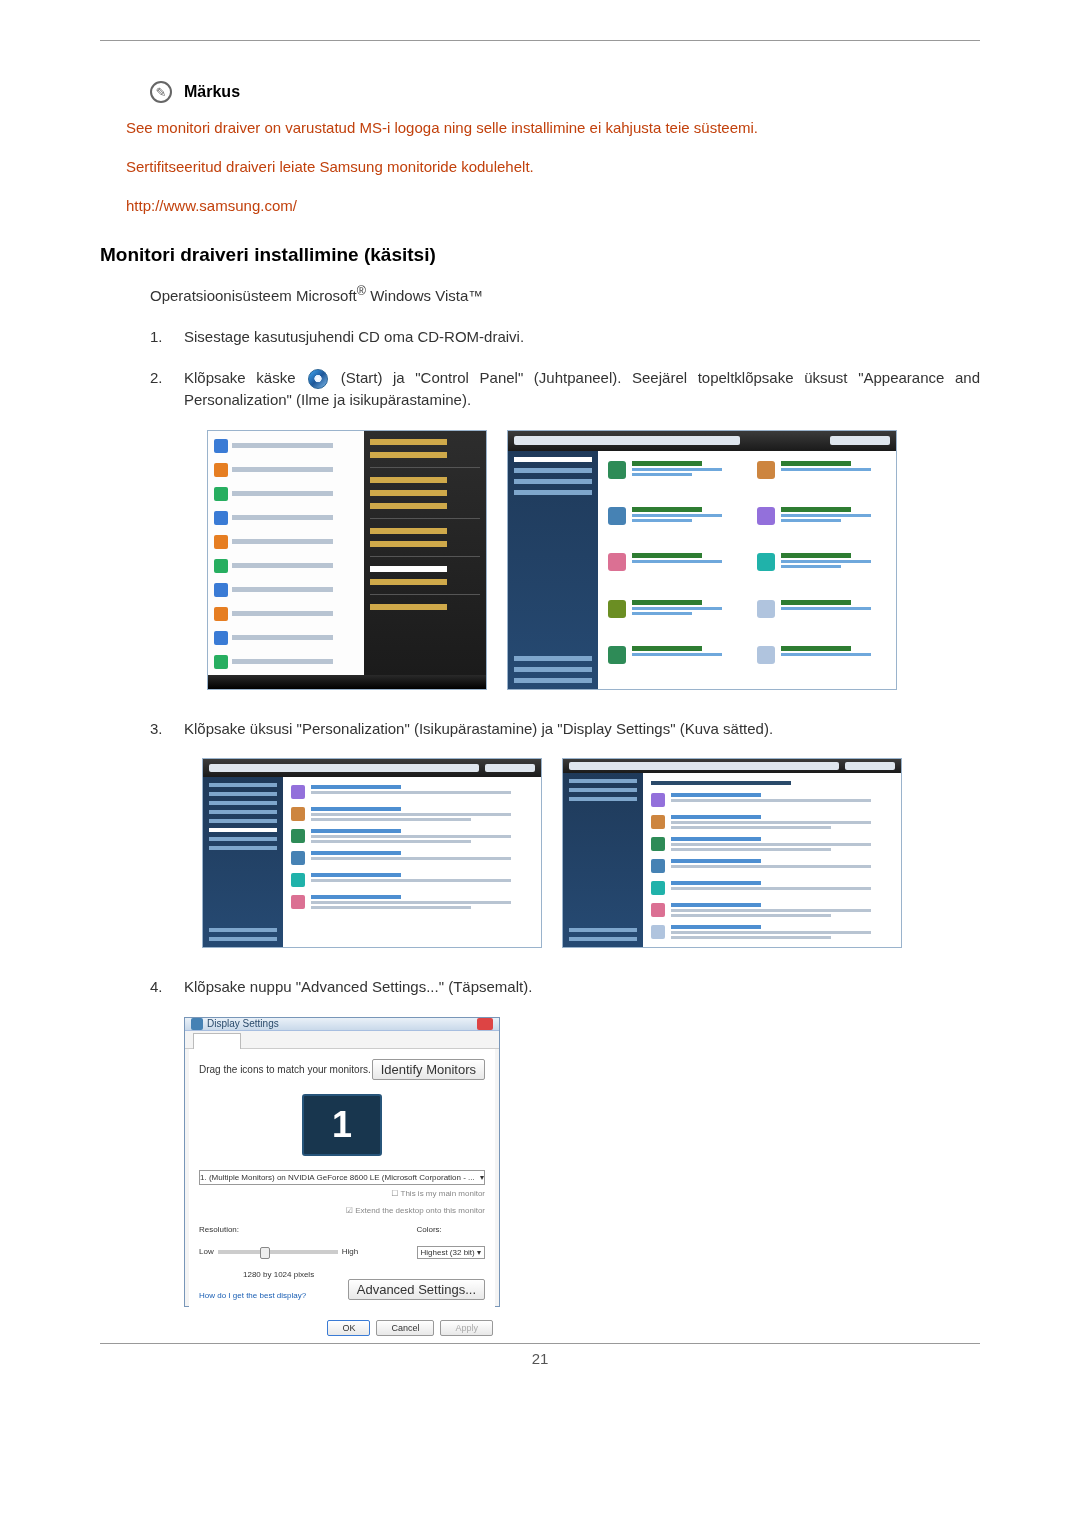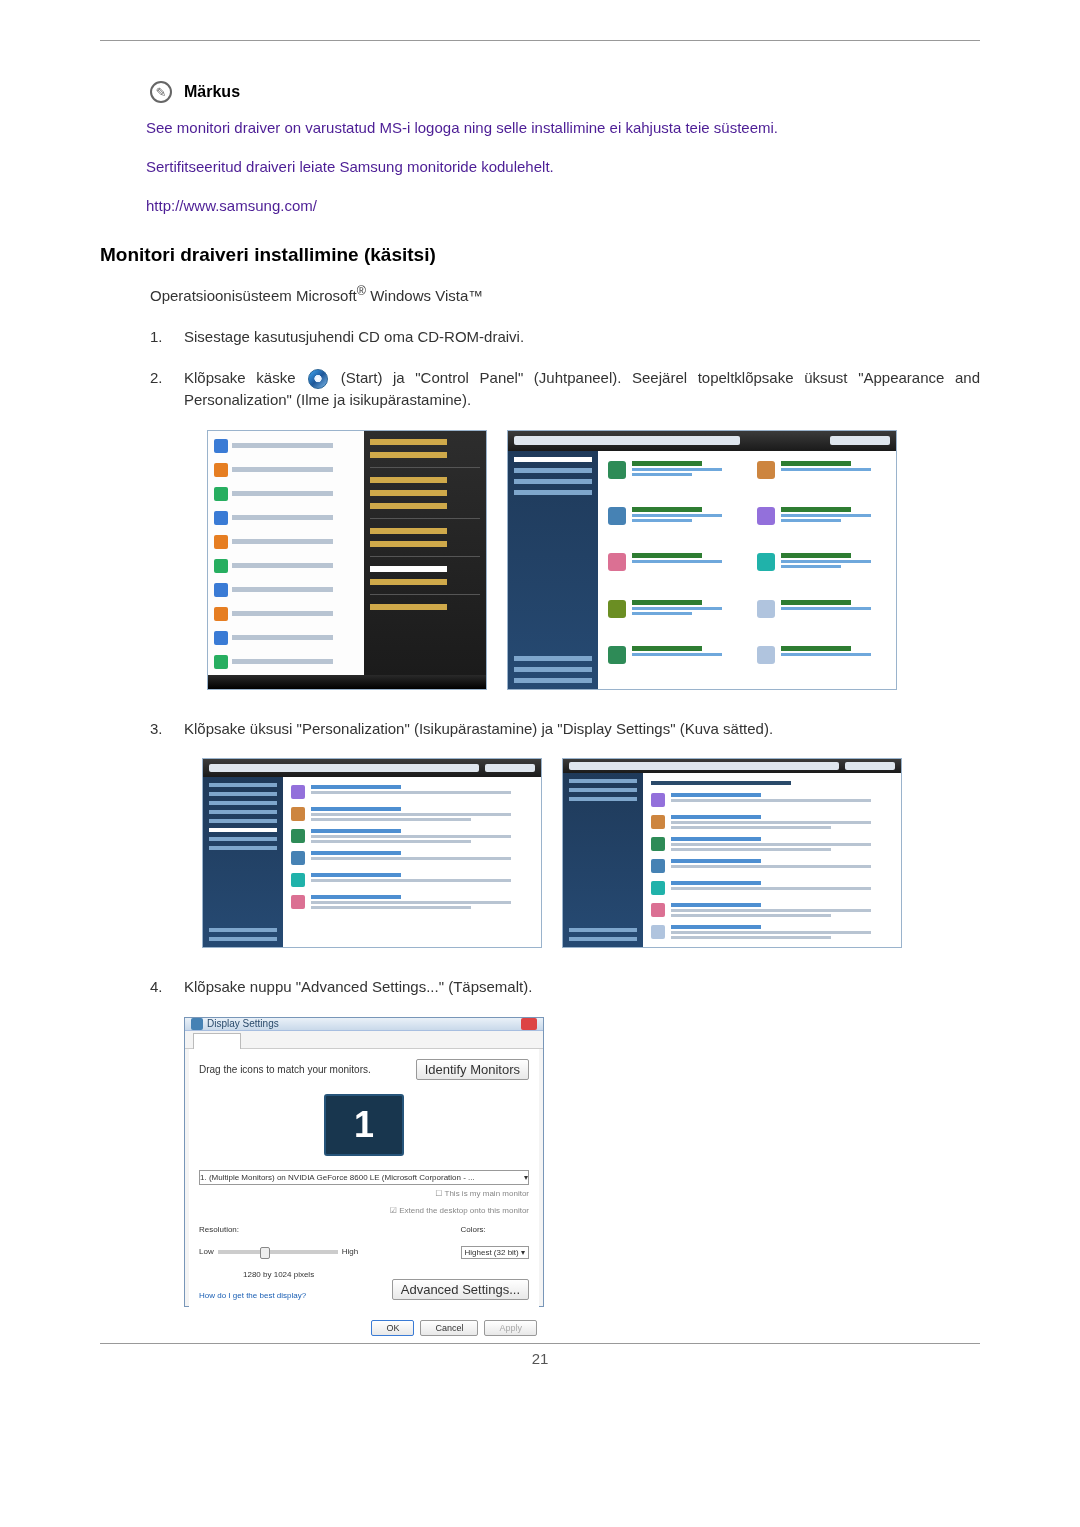--- a/index.html
+++ b/index.html
@@ -43,25 +43,25 @@
     }
     .note-icon::after {
       content: "✎";
       font-size: 13px;
     }
     .note-label {
       font-weight: bold;
       font-size: 16px;
     }
     .para {
-      margin-left: 46px;
+      margin-left: 26px;
       margin-bottom: 18px;
       font-size: 15px;
       line-height: 1.4;
-      color: #4c1d95;
+      color: #c2410c;
       text-align: justify;
     }
     .section-heading {
       font-weight: bold;
       font-size: 19px;
       margin-top: 28px;
       margin-bottom: 18px;
     }
     .subpara {
       margin-left: 50px;
@@ -196,21 +196,21 @@
     .shot-ap .main{flex:1; background:#fff; padding:8px; display:flex; flex-direction:column; gap:8px;}
     .ap-row{display:flex; gap:6px;}
     .ap-row .ai{width:14px;height:14px;border-radius:2px;flex-shrink:0;}
     .ap-row .atx{display:flex;flex-direction:column;gap:2px;}
     .ap-row .atx .h{height:4px;width:90px;background:#4e8fd1;}
     .ap-row .atx .s{height:3px;width:200px;background:#b8c4d2;}
     .ap-row .atx .s2{height:3px;width:160px;background:#b8c4d2;}
 
     
     .shot-ds {
-      width: 360px; height: 290px; background:#f4f4f4; border:1px solid #7896b8;
+      width: 316px; height: 290px; background:#f4f4f4; border:1px solid #7896b8;
       display:flex; flex-direction:column; font-size:10px; color:#333;
       margin-left: 84px;
     }
     .shot-ds .tb {
       height:22px; background:linear-gradient(#eaf1f8,#c9d9ea);
       border-bottom:1px solid #a7bee0; display:flex; align-items:center;
       justify-content:space-between; padding:0 6px;
     }
     .shot-ds .tb .ticon{width:12px;height:12px;background:#4682b4;border-radius:2px;}
     .shot-ds .tb .tt{font-size:10px; color:#2a4a6a;}

